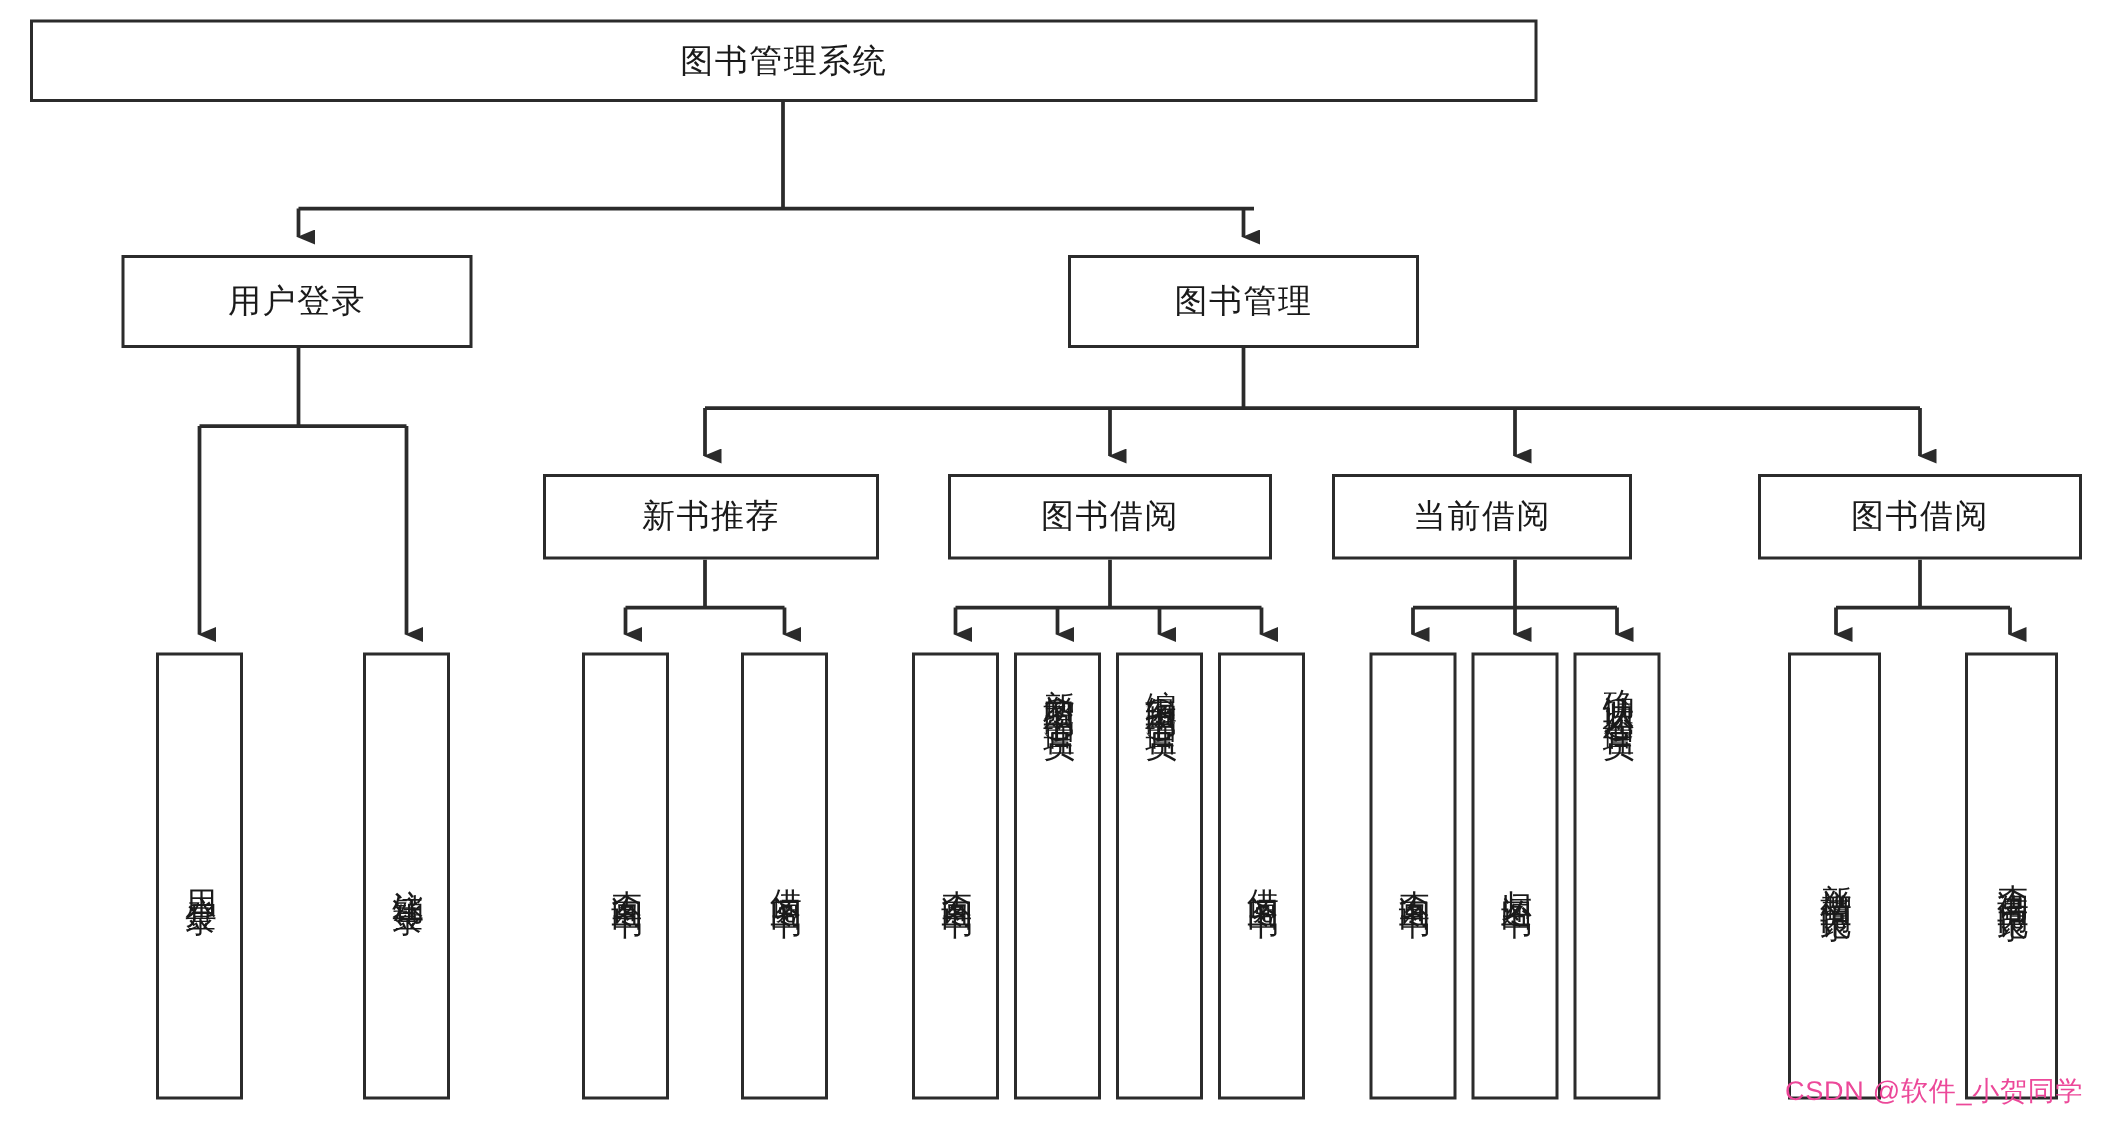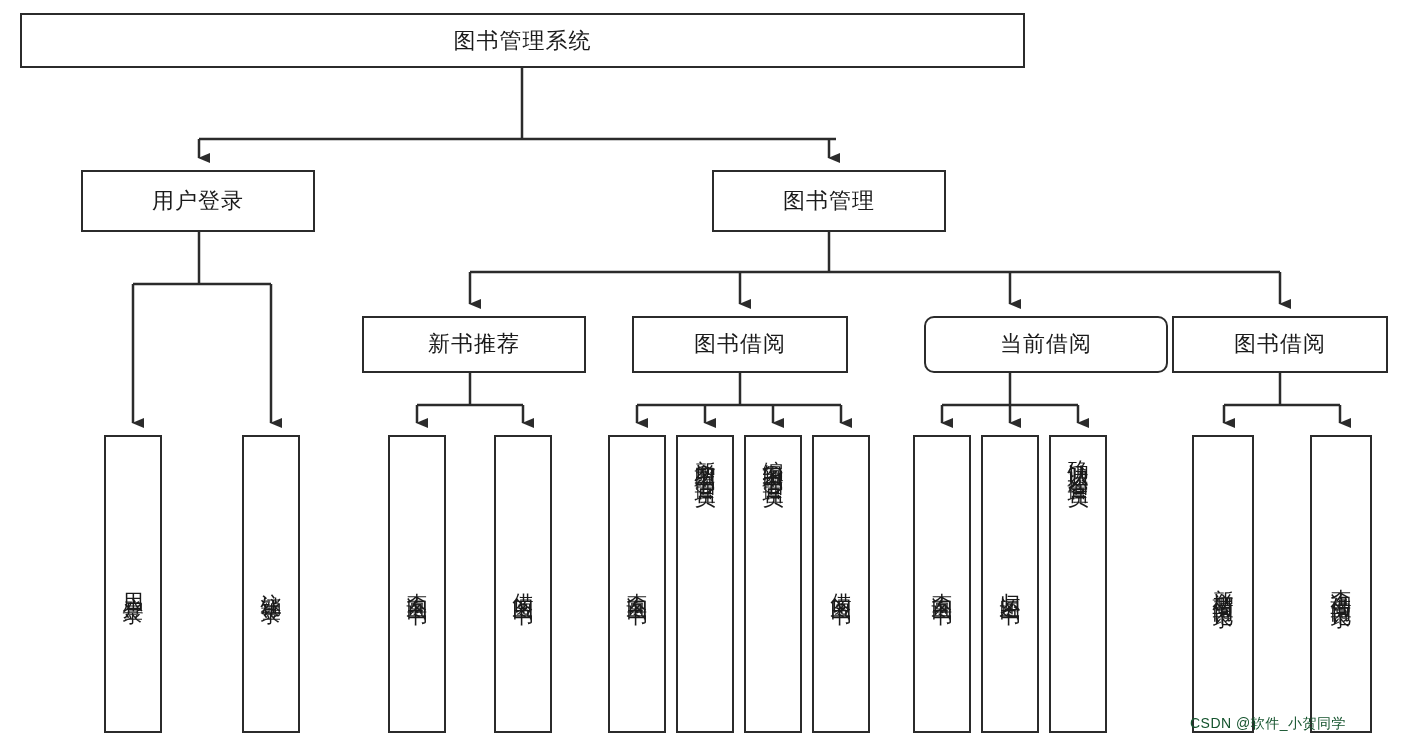--- a/index.html
+++ b/index.html
@@ -63,22 +63,22 @@
   svg.wires {
     position: absolute;
     left: 0;
     top: 0;
     width: 1405px;
     height: 747px;
     pointer-events: none;
   }
   .wm {
     position: absolute;
-    font-size: 14px;
-    color: #14532d;
+    font-size: 18px;
+    color: #ec4899;
     letter-spacing: 0.5px;
     white-space: nowrap;
   }
 </style>
 </head>
 <body>
 
 <div id="canvas">
 
   <svg class="wires" viewBox="0 0 1405 747" xmlns="http://www.w3.org/2000/svg">
@@ -141,21 +141,21 @@
   <div class="node node-h" style="left:712px; top:170px; width:234px; height:62px;">
     <span>图书管理</span>
   </div>
 
   <div class="node node-h" style="left:362px; top:316px; width:224px; height:57px;">
     <span>新书推荐</span>
   </div>
   <div class="node node-h" style="left:632px; top:316px; width:216px; height:57px;text-align:right;">
     <span>图书借阅</span>
   </div>
-  <div class="node node-h" style="left:924px; top:316px; width:244px; height:57px;border-radius:10px;">
+  <div class="node node-h" style="left:888px; top:316px; width:200px; height:57px;">
     <span>当前借阅</span>
   </div>
   <div class="node node-h" style="left:1172px; top:316px; width:216px; height:57px;">
     <span>图书借阅</span>
   </div>
 
   <div class="leaf leaf-mid" style="left:104px; top:435px; width:58px; height:298px;">
     <span class="leaf-text">用户登录</span>
   </div>
   <div class="leaf leaf-mid" style="left:242px; top:435px; width:58px; height:298px;">

